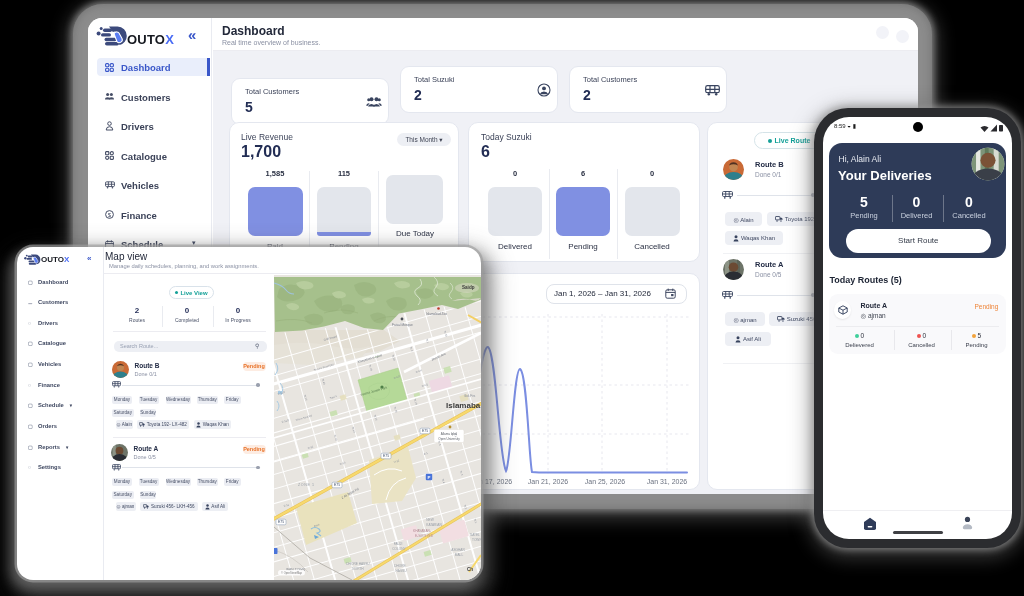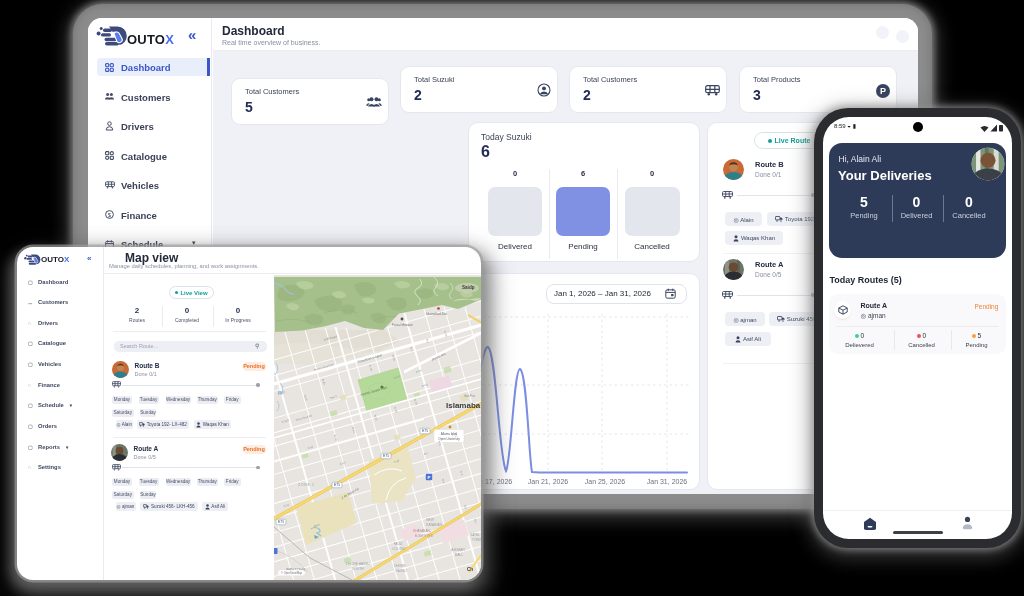--- a/index.html
+++ b/index.html
@@ -138,26 +138,37 @@
     <div class="abs" style="left:13px;top:20px;font-size:14px;font-weight:bold;color:#222d54">2</div>
     <svg class="abs" style="left:135px;top:18px" width="15" height="11" viewBox="0 0 15 11">
           <g fill="none" stroke="#39445f" stroke-width="1.2">
             <rect x="0.7" y="0.7" width="13.6" height="7" rx="1.8"></rect>
             <path d="M0.7 4.4 h13.6 M5 0.7 v7 M9.8 0.7 v7"></path>
             <circle cx="3.8" cy="9.3" r="1.2" fill="#39445f" stroke="none"></circle>
             <circle cx="11.2" cy="9.3" r="1.2" fill="#39445f" stroke="none"></circle>
           </g>
         </svg>
   </div>
-  <div class="abs card" style="left:651px;top:48px;width:158px;height:47px">
-    <div class="abs" style="left:13px;top:8px;font-size:7.5px;font-weight:500;color:#3b4258">Total Products</div>
-    <div class="abs" style="left:13px;top:20px;font-size:14px;font-weight:bold;color:#222d54">3</div>
-    <div class="abs" style="left:136px;top:17px;width:14px;height:14px;border-radius:50%;background:#39445f;color:#fff;font-size:9px;font-weight:bold;display:flex;align-items:center;justify-content:center">P</div>
-  </div>
-
+
+  <div class="abs card" style="left:141px;top:104px;width:230px;height:160px;border-radius:10px">
+    <div class="abs" style="left:11px;top:9px;font-size:8.5px;font-weight:500;color:#3b4258">Live Revenue</div>
+    <div class="abs" style="left:11px;top:20px;font-size:16px;font-weight:bold;color:#222d54">1,700</div>
+    <div class="abs" style="left:167px;top:10px;width:54px;height:13px;background:#edeff4;border-radius:7px;font-size:6.5px;color:#3f4454;display:flex;align-items:center;justify-content:center">This Month ▾</div>
+    <div class="abs" style="left:79px;top:48px;width:1px;height:78px;background:#e9ebf0"></div>
+    <div class="abs" style="left:148px;top:48px;width:1px;height:78px;background:#e9ebf0"></div>
+    <div class="abs" style="left:15px;top:46px;width:60px;text-align:center;font-size:7.5px;font-weight:bold;color:#2a3043">1,585</div>
+    <div class="abs" style="left:84px;top:46px;width:60px;text-align:center;font-size:7.5px;font-weight:bold;color:#2a3043">115</div>
+    <div class="abs" style="left:18px;top:64px;width:55px;height:49px;background:#8090e2;border-radius:7px"></div>
+    <div class="abs" style="left:87px;top:64px;width:54px;height:45px;background:#e3e6ec;border-radius:7px 7px 0 0"></div>
+    <div class="abs" style="left:87px;top:109px;width:54px;height:4px;background:#7f8fe2;border-radius:0 0 3px 3px"></div>
+    <div class="abs" style="left:156px;top:52px;width:57px;height:49px;background:#e3e6ec;border-radius:7px"></div>
+    <div class="abs" style="left:155px;top:106px;width:60px;text-align:center;font-size:8px;color:#2a3043">Due Today</div>
+    <div class="abs" style="left:15px;top:119px;width:60px;text-align:center;font-size:8px;color:#2a3043">Paid</div>
+    <div class="abs" style="left:84px;top:119px;width:60px;text-align:center;font-size:8px;color:#2a3043">Pending</div>
+  </div>
 
   <div class="abs card" style="left:380px;top:104px;width:232px;height:140px;border-radius:10px">
     <div class="abs" style="left:12px;top:9px;font-size:8.5px;font-weight:500;color:#3b4258">Today Suzuki</div>
     <div class="abs" style="left:12px;top:20px;font-size:16px;font-weight:bold;color:#222d54">6</div>
     <div class="abs" style="left:80px;top:46px;width:1px;height:90px;background:#e9ebf0"></div>
     <div class="abs" style="left:148px;top:46px;width:1px;height:90px;background:#e9ebf0"></div>
     <div class="abs" style="left:16px;top:46px;width:60px;text-align:center;font-size:7.5px;font-weight:bold;color:#2a3043">0</div>
     <div class="abs" style="left:84px;top:46px;width:60px;text-align:center;font-size:7.5px;font-weight:bold;color:#2a3043">6</div>
     <div class="abs" style="left:153px;top:46px;width:60px;text-align:center;font-size:7.5px;font-weight:bold;color:#2a3043">0</div>
     <div class="abs" style="left:19px;top:64px;width:54px;height:49px;background:#e3e6ec;border-radius:7px"></div>
@@ -293,21 +304,21 @@
     <div class="abs mrow" style="top:52.2px"><span class="mi">⚊</span>Customers</div>
     <div class="abs mrow" style="top:73px"><span class="mi">○</span>Drivers</div>
     <div class="abs mrow" style="top:93.4px"><span class="mi">▢</span>Catalogue</div>
     <div class="abs mrow" style="top:114.1px"><span class="mi">▢</span>Vehicles</div>
     <div class="abs mrow" style="top:134.8px"><span class="mi">○</span>Finance</div>
     <div class="abs mrow" style="top:155.4px"><span class="mi">▢</span>Schedule<span class="mc">▾</span></div>
     <div class="abs mrow" style="top:175.5px"><span class="mi">▢</span>Orders</div>
     <div class="abs mrow" style="top:196.9px"><span class="mi">▢</span>Reports<span class="mc">▾</span></div>
     <div class="abs mrow" style="top:217.2px"><span class="mi">○</span>Settings</div>
   </div>
-  <div class="abs" style="left:108px;top:4px;font-size:12px;font-weight:bold;color:#23293a">Map view</div>
+  <div class="abs" style="left:88px;top:4px;font-size:10px;font-weight:normal;color:#23293a">Map view</div>
   <div class="abs" style="left:92px;top:16px;font-size:5.8px;color:#8a90a3">Manage daily schedules, planning, and work assignments.</div>
   <div class="abs" style="left:87px;top:26px;width:377px;height:1px;background:#ececf1"></div>
   <div class="abs" id="mpanel" style="left:87px;top:27px;width:170px;height:306px;background:#fff">
     <div class="abs" style="left:65px;top:12px;width:45px;height:13px;background:#fff;border:1.5px solid #d9e2ea;border-radius:8px;display:flex;align-items:center;justify-content:center;font-size:6px;font-weight:bold;color:#14a098"><span style="width:3px;height:3px;border-radius:50%;background:#14a098;margin-right:2px"></span>Live View</div>
     <div class="abs" style="left:13px;top:32px;width:40px;text-align:center;font-size:8px;font-weight:bold;color:#27315a">2</div>
     <div class="abs" style="left:13px;top:43px;width:40px;text-align:center;font-size:5px;color:#4a5268">Routes</div>
     <div class="abs" style="left:63px;top:32px;width:40px;text-align:center;font-size:8px;font-weight:bold;color:#27315a">0</div>
     <div class="abs" style="left:63px;top:43px;width:40px;text-align:center;font-size:5px;color:#4a5268">Completed</div>
     <div class="abs" style="left:114px;top:32px;width:40px;text-align:center;font-size:8px;font-weight:bold;color:#27315a">0</div>
     <div class="abs" style="left:114px;top:43px;width:40px;text-align:center;font-size:5px;color:#4a5268">In Progress</div>
@@ -641,20 +652,21 @@
         </svg>
     <div class="abs" style="left:9.5px;top:25px;font-size:13px;font-weight:bold;color:#fff">Your Deliveries</div>
     <div class="abs" style="left:9.5px;top:52px;width:52px;text-align:center;font-size:14px;font-weight:bold;color:#fff;line-height:1">5</div>
     <div class="abs" style="left:9.5px;top:67.5px;width:52px;text-align:center;font-size:7.5px;color:#c9d0de">Pending</div>
     <div class="abs" style="left:62px;top:52px;width:52px;text-align:center;font-size:14px;font-weight:bold;color:#fff;line-height:1">0</div>
     <div class="abs" style="left:62px;top:67.5px;width:52px;text-align:center;font-size:7.5px;color:#c9d0de">Delivered</div>
     <div class="abs" style="left:114.5px;top:52px;width:52px;text-align:center;font-size:14px;font-weight:bold;color:#fff;line-height:1">0</div>
     <div class="abs" style="left:114.5px;top:67.5px;width:52px;text-align:center;font-size:7.5px;color:#c9d0de">Cancelled</div>
     <div class="abs" style="left:63.3px;top:52px;width:1px;height:27px;background:rgba(255,255,255,.3)"></div>
     <div class="abs" style="left:114.5px;top:52px;width:1px;height:27px;background:rgba(255,255,255,.3)"></div>
+    <div class="abs" style="left:17.3px;top:85.5px;width:145px;height:24px;background:#fff;border-radius:12px;display:flex;align-items:center;justify-content:center;font-size:8px;color:#333a48">Start Route</div>
   </div>
   <div class="abs" style="left:6.5px;top:158px;font-size:9px;font-weight:bold;color:#1c2333">Today Routes (5)</div>
 
   <div class="abs" style="left:5.5px;top:177px;width:177px;height:60px;background:#f9f9fb;border-radius:9px">
     <div class="abs" style="left:5px;top:7px;width:17.5px;height:17.5px;border-radius:50%;background:#fff;box-shadow:0 1px 2px rgba(0,0,0,.08)"></div>
     <svg class="abs" style="left:9px;top:11px" width="10" height="10" viewBox="0 0 10 10">
           <g fill="none" stroke="#2e3b58" stroke-width="0.9" stroke-linejoin="round">
             <path d="M5 0.8 L9.2 3 V7 L5 9.2 L0.8 7 V3 Z"></path>
             <path d="M0.8 3 L5 5.2 L9.2 3 M5 5.2 V9.2"></path>
           </g>

